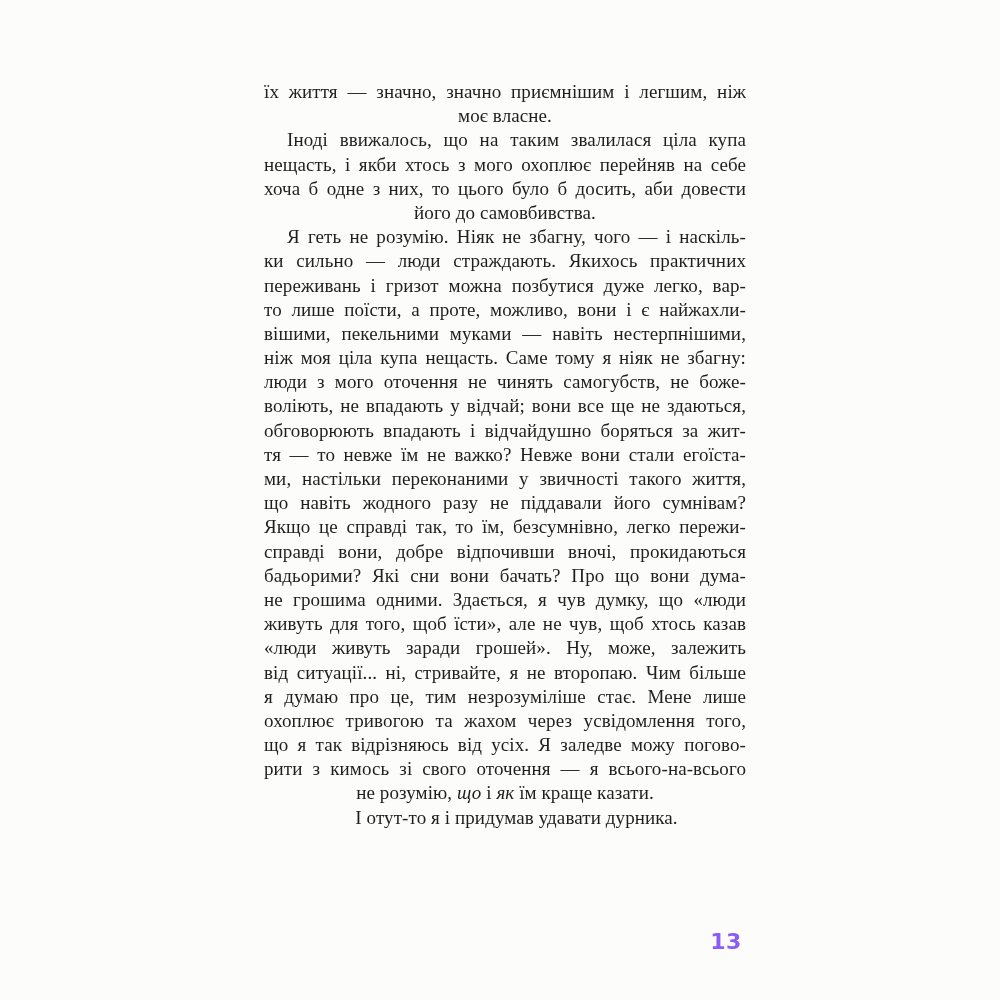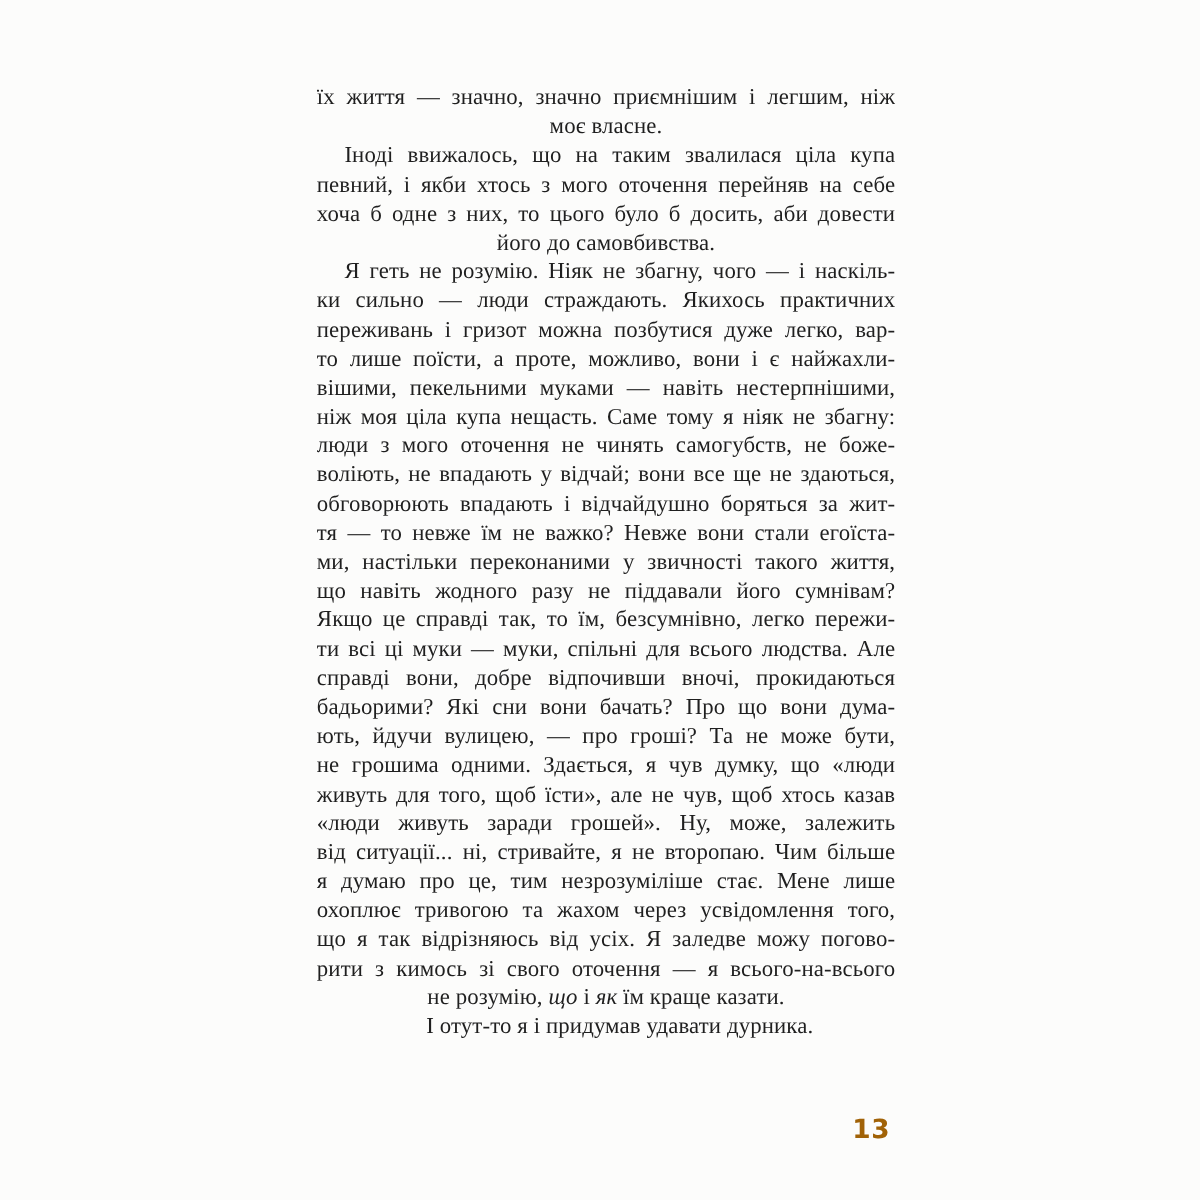--- a/index.html
+++ b/index.html
@@ -12,21 +12,21 @@
   .page {
     position: relative;
     width: 1000px;
     height: 1000px;
     background: #fcfcfb;
     overflow: hidden;
   }
   .text-block {
     position: absolute;
     left: 264px;
-    top: 70px;
+    top: 80px;
     width: 482px;
     font-family: "Liberation Serif", serif;
     font-size: 19px;
     line-height: 24.2px;
     color: #1f1f1f;
     letter-spacing: 0.1px;
   }
   .ln {
     text-align: justify;
     text-align-last: justify;
@@ -46,51 +46,49 @@
   .page-number {
     position: absolute;
     left: 700px;
     top: 929px;
     width: 52px;
     text-align: center;
     font-family: "DejaVu Sans", sans-serif;
     font-weight: 700;
     font-size: 22px;
     letter-spacing: 0.5px;
-    color: #a16207;
+    color: #8b5cf6;
   }
 </style>
 </head>
 <body>
 
 <div class="page">
   <div class="text-block">
     <div class="ln">їх життя — значно, значно приємнішим і легшим, ніж</div>
     <div class="ln last">моє власне.</div>
     <div class="ln indent">Іноді ввижалось, що на таким звалилася ціла купа</div>
-    <div class="ln">певний, і якби хтось з мого оточення перейняв на себе</div>
+    <div class="ln">нещасть, і якби хтось з мого охоплює перейняв на себе</div>
     <div class="ln">хоча б одне з них, то цього було б досить, аби довести</div>
     <div class="ln last">його до самовбивства.</div>
     <div class="ln indent">Я геть не розумію. Ніяк не збагну, чого — і наскіль-</div>
     <div class="ln">ки сильно — люди страждають. Якихось практичних</div>
     <div class="ln">переживань і гризот можна позбутися дуже легко, вар-</div>
     <div class="ln">то лише поїсти, а проте, можливо, вони і є найжахли-</div>
     <div class="ln">вішими, пекельними муками — навіть нестерпнішими,</div>
     <div class="ln">ніж моя ціла купа нещасть. Саме тому я ніяк не збагну:</div>
     <div class="ln">люди з мого оточення не чинять самогубств, не боже-</div>
     <div class="ln">воліють, не впадають у відчай; вони все ще не здаються,</div>
     <div class="ln">обговорюють впадають і відчайдушно боряться за жит-</div>
     <div class="ln">тя — то невже їм не важко? Невже вони стали егоїста-</div>
     <div class="ln">ми, настільки переконаними у звичності такого життя,</div>
     <div class="ln">що навіть жодного разу не піддавали його сумнівам?</div>
     <div class="ln">Якщо це справді так, то їм, безсумнівно, легко пережи-</div>
-    <div class="ln">ти всі ці муки — муки, спільні для всього людства. Але</div>
     <div class="ln">справді вони, добре відпочивши вночі, прокидаються</div>
     <div class="ln">бадьорими? Які сни вони бачать? Про що вони дума-</div>
-    <div class="ln">ють, йдучи вулицею, — про гроші? Та не може бути,</div>
     <div class="ln">не грошима одними. Здається, я чув думку, що «люди</div>
     <div class="ln">живуть для того, щоб їсти», але не чув, щоб хтось казав</div>
     <div class="ln">«люди живуть заради грошей». Ну, може, залежить</div>
     <div class="ln">від ситуації... ні, стривайте, я не второпаю. Чим більше</div>
     <div class="ln">я думаю про це, тим незрозуміліше стає. Мене лише</div>
     <div class="ln">охоплює тривогою та жахом через усвідомлення того,</div>
     <div class="ln">що я так відрізняюсь від усіх. Я заледве можу погово-</div>
     <div class="ln">рити з кимось зі свого оточення — я всього-на-всього</div>
     <div class="ln last"><span>не розумію, </span><em>що</em><span> і </span><em>як</em><span> їм краще казати.</span></div>
     <div class="ln last indent">І отут-то я і придумав удавати дурника.</div>

